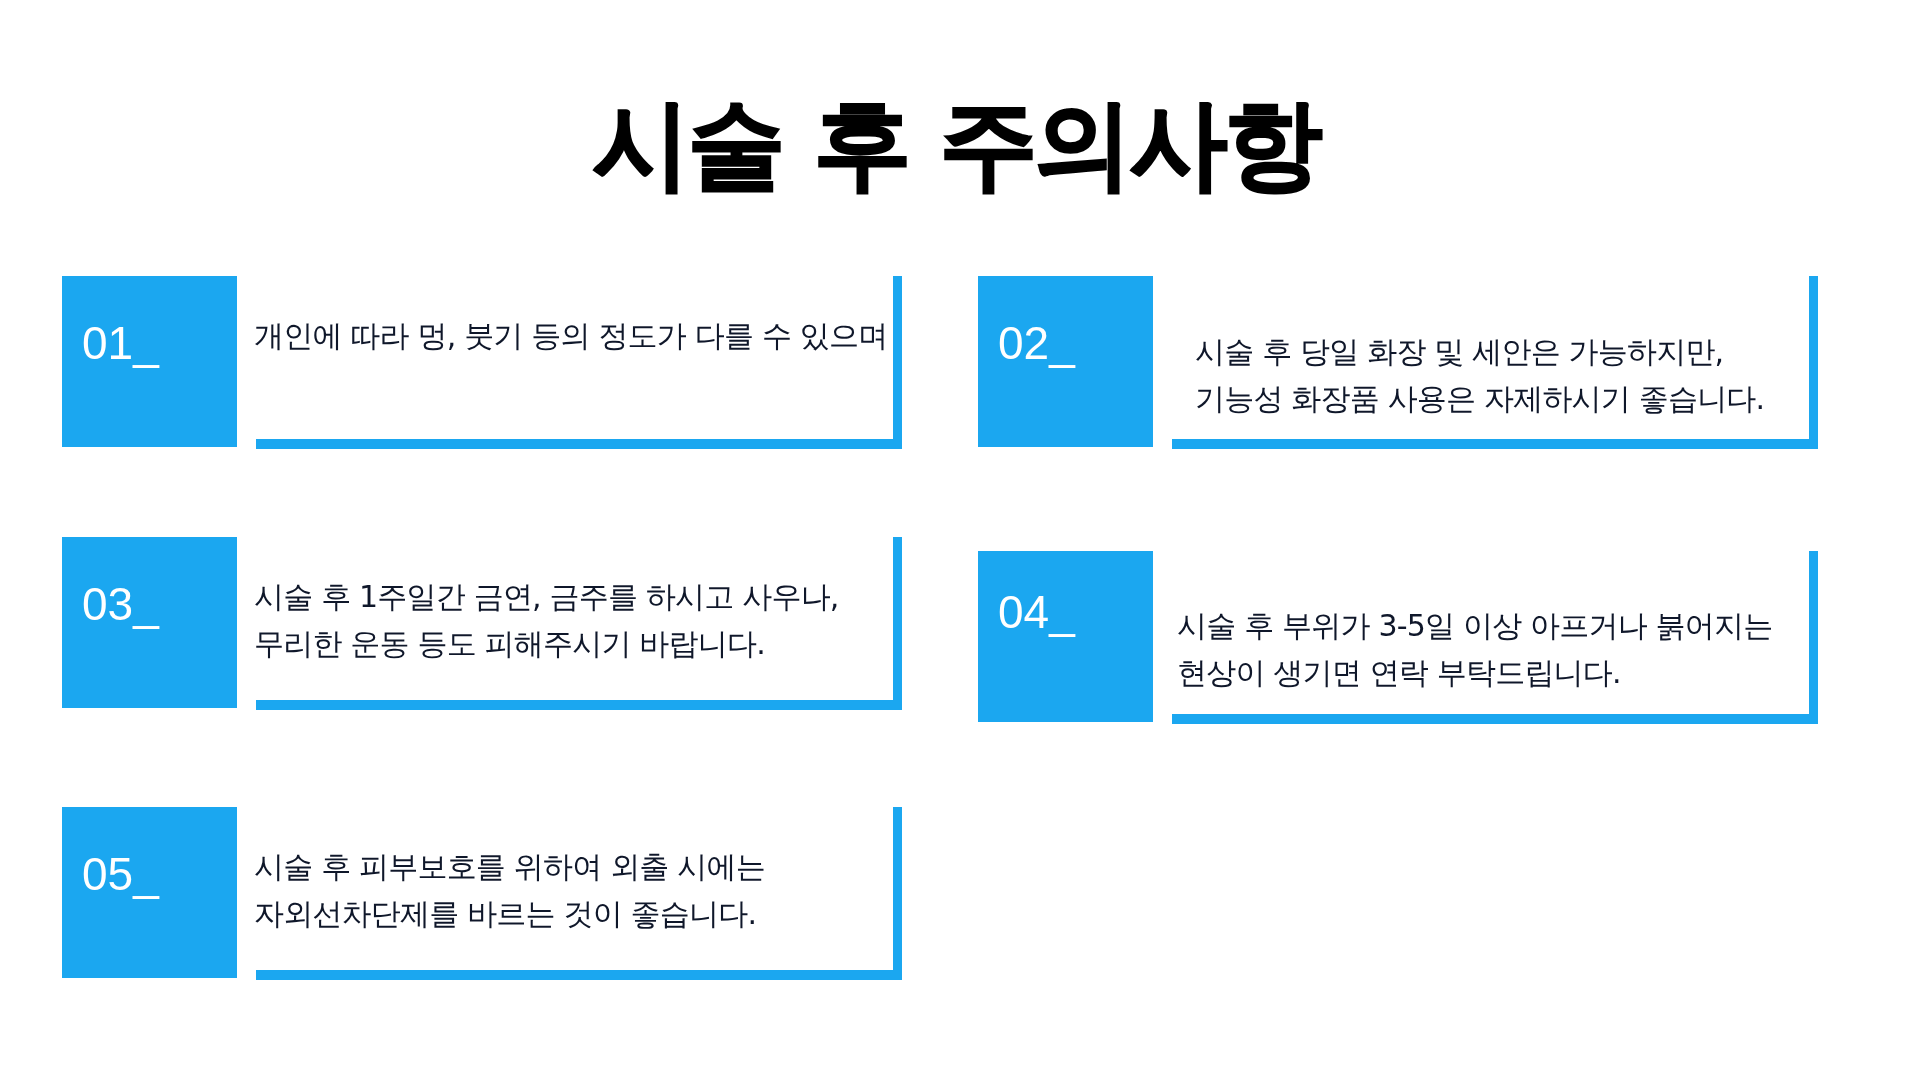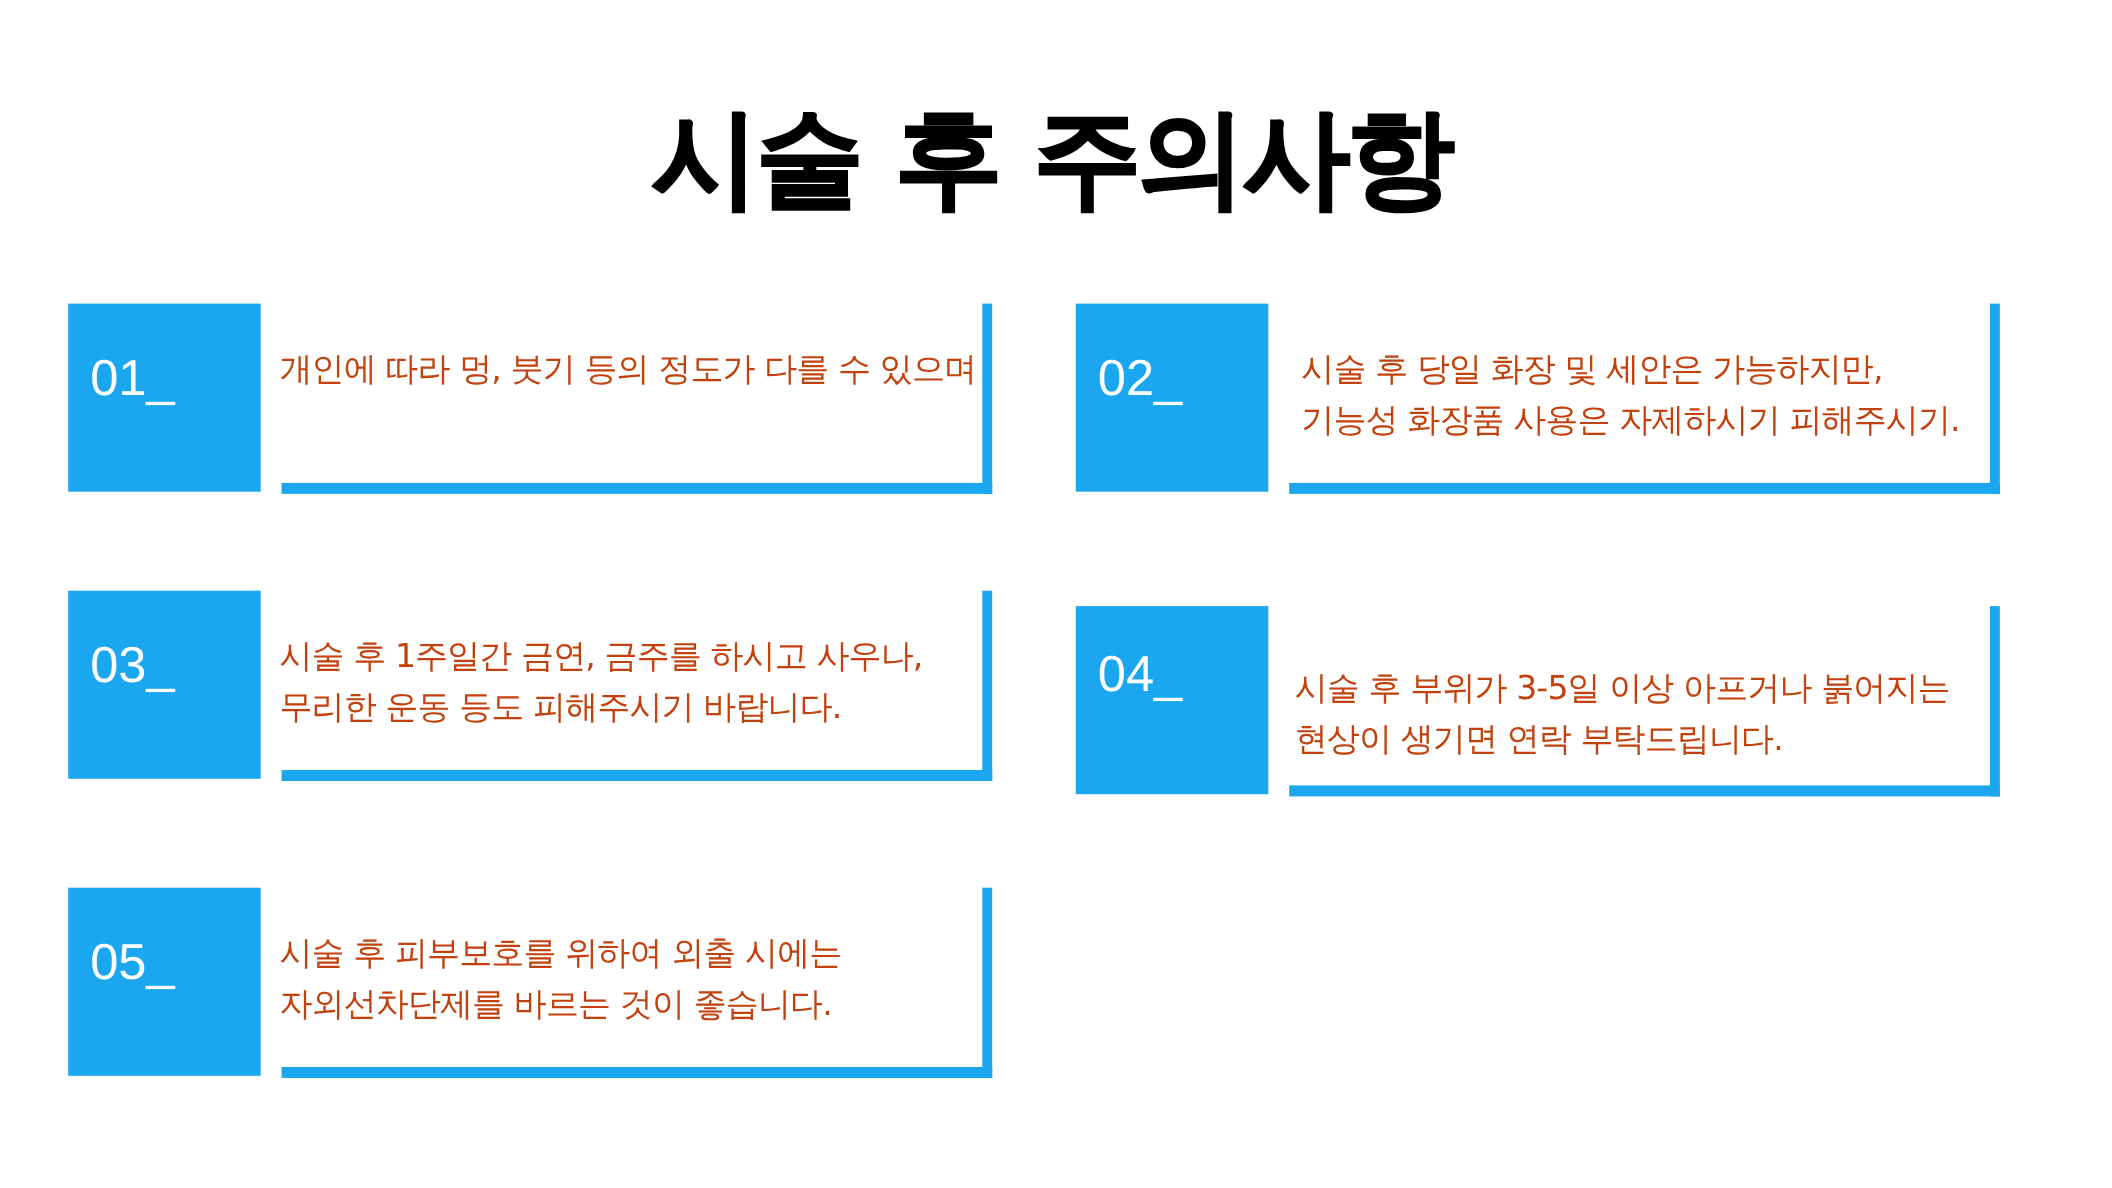--- a/index.html
+++ b/index.html
@@ -67,21 +67,21 @@
     }
     .card .desc {
       position: absolute;
       left: 192px;
       top: 36px;
       width: 620px;
       font-family: "DejaVu Sans", "Liberation Sans", sans-serif;
       font-size: 30px;
       line-height: 47px;
       letter-spacing: -0.8px;
-      color: #c2410c;
+      color: #0f172a;
       white-space: nowrap;
     }
     .card .desc span {
       display: block;
     }
     .card.c4 .desc {
       left: 199px;
       top: 28px;
       margin-top: 23px;
     }
@@ -100,23 +100,23 @@
   <div class="frame"></div>
   <div class="desc">
     <span>개인에 따라 멍, 붓기 등의 정도가 다를 수 있으며</span>
   </div>
 </div>
 
 <div class="card c2" style="left:978px; top:276px;">
   <div class="num-box"></div>
   <div class="num">02_</div>
   <div class="frame"></div>
-  <div class="desc" style="left:205px;">
+  <div class="desc" style="left:217px;margin-top:16px;">
     <span>시술 후 당일 화장 및 세안은 가능하지만,</span>
-    <span>기능성 화장품 사용은 자제하시기 피해주시기.</span>
+    <span>기능성 화장품 사용은 자제하시기 좋습니다.</span>
   </div>
 </div>
 
 <div class="card c3" style="left:62px; top:537px;">
   <div class="num-box"></div>
   <div class="num">03_</div>
   <div class="frame"></div>
   <div class="desc">
     <span>시술 후 1주일간 금연, 금주를 하시고 사우나,</span>
     <span>무리한 운동 등도 피해주시기 바랍니다.</span>

